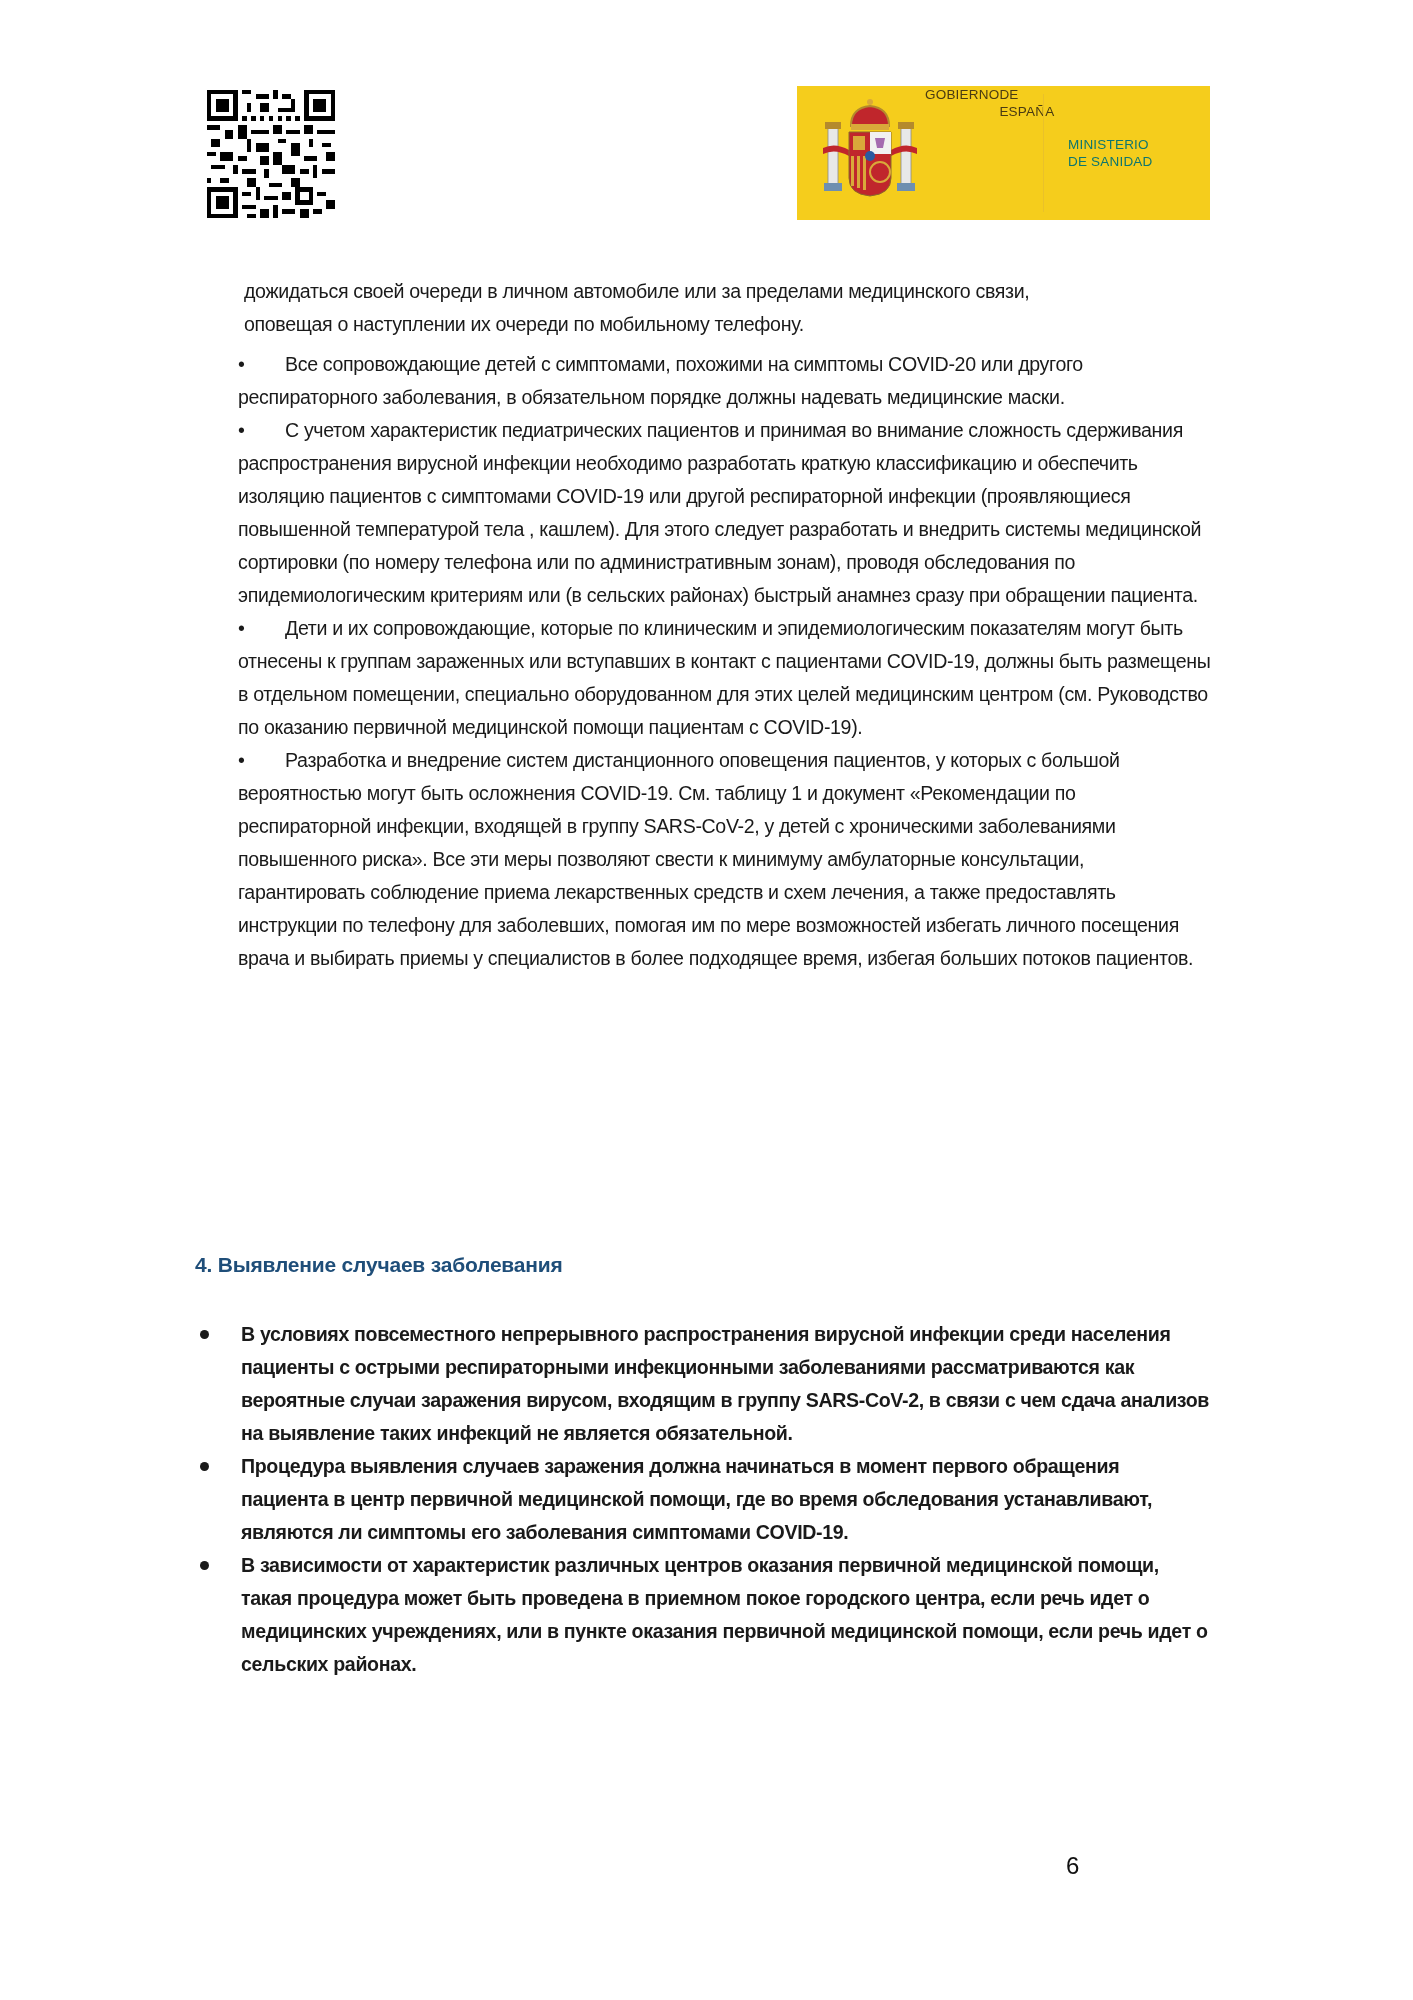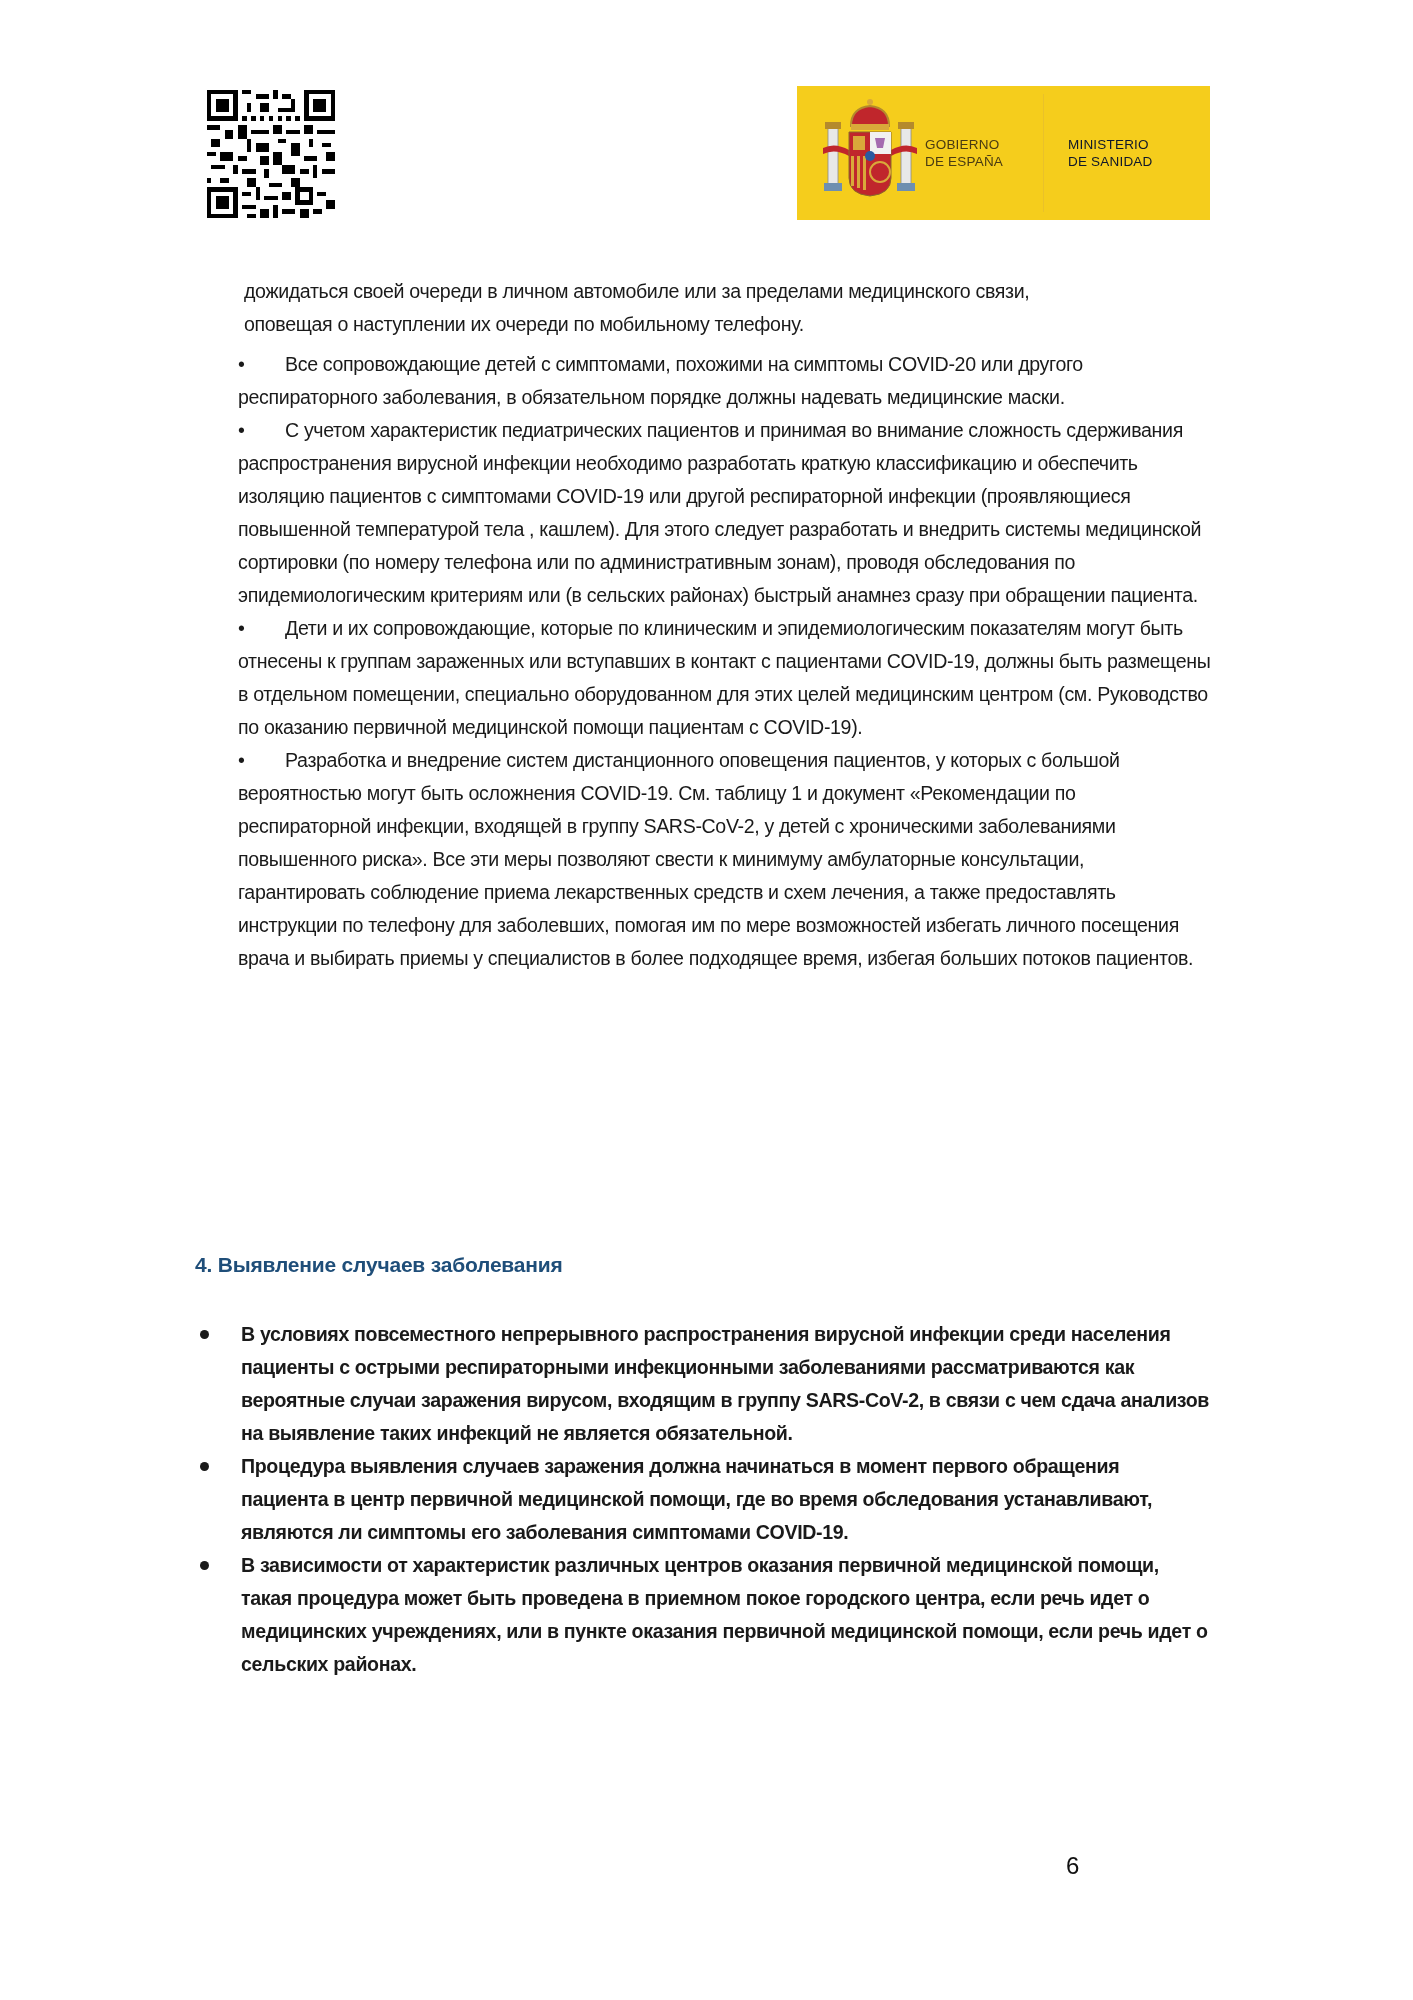--- a/index.html
+++ b/index.html
@@ -2,25 +2,25 @@
 <html><head>
 <meta charset="utf-8">
 <style>
   html, body { margin: 0; padding: 0; background: #ffffff; }
   body { width: 1413px; height: 2000px; position: relative; overflow: hidden;
          font-family: "Liberation Sans", sans-serif; color: #1a1a1a; }
   .qr { position: absolute; left: 207px; top: 90px; width: 128px; height: 128px; }
   .logo { position: absolute; left: 797px; top: 86px; width: 413px; height: 134px;
           background: #f5cd1c; display: flex; align-items: stretch; }
   .logo .crest { width: 110px; height: 134px; margin-left: 18px; }
-  .logo .col1 { width: 118px; display: flex; flex-direction: column; justify-content: center;
+  .logo .col1 { width: 118px; display: flex; flex-direction: row; justify-content: space-between;
                 font-size: 13.5px; line-height: 17px; color: #4a3b12; letter-spacing: 0.2px; }
   .logo .divider { width: 1px; background: #e9c12a; margin: 8px 0; }
   .logo .col2 { padding-left: 24px; display: flex; flex-direction: column; justify-content: center;
-                font-size: 13.5px; line-height: 17px; color: #0f172a; letter-spacing: 0.2px; }
+                font-size: 13.5px; line-height: 17px; color: #0f766e; letter-spacing: 0.2px; }
   .body-text { position: absolute; left: 240px; width: 975px; font-size: 19.6px;
                line-height: 33px; letter-spacing: -0.35px; }
   .para { margin: 0; }
   .bullet-para { margin: 0; }
   .bullet-para .b { display: inline-block; width: 47px; }
   .cont { padding-left: 4px; }
   .heading { position: absolute; left: 195px; top: 1253px; font-size: 21px; font-weight: bold;
              color: #1f4e79; letter-spacing: -0.2px; }
   .list2 { position: absolute; left: 200px; top: 1318px; width: 1010px; margin: 0; padding: 0;
            list-style: none; font-size: 19.6px; line-height: 33px; letter-spacing: -0.35px; font-weight: bold; }

